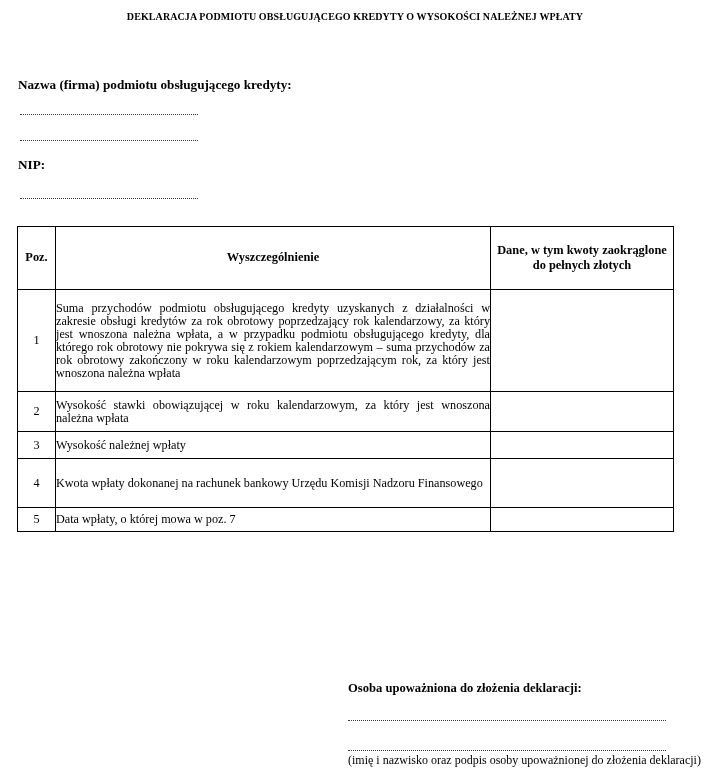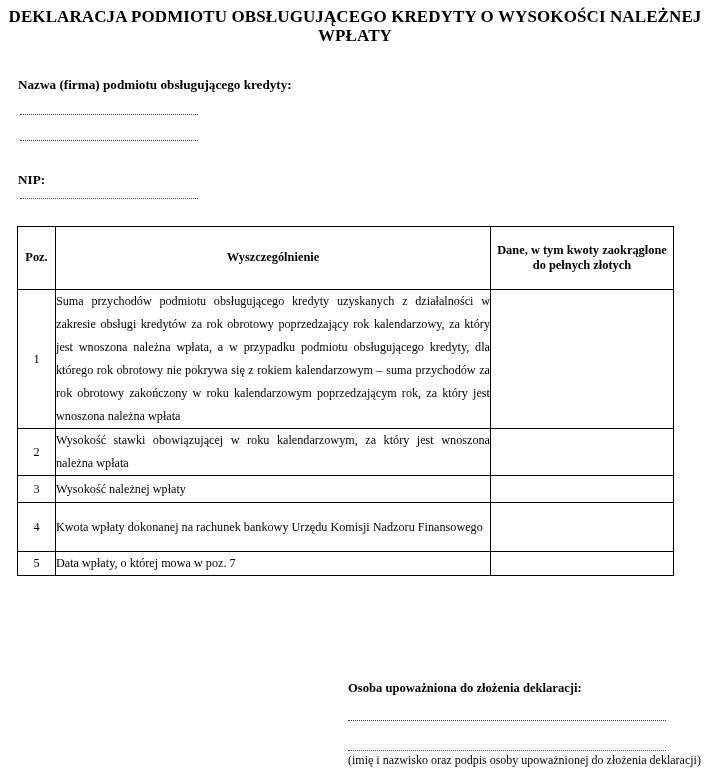--- a/index.html
+++ b/index.html
@@ -17,21 +17,21 @@
   }
 
   
   .doc-title {
     position: absolute;
     left: 0;
     top: 8px;
     width: 710px;
     text-align: center;
     font-weight: bold;
-    font-size: 17px;
+    font-size: 10px;
     line-height: 18.5px;
     letter-spacing: 0.1px;
   }
   .doc-title .tline { display: block; }
 
   
   .field-label {
     position: absolute;
     font-weight: bold;
     font-size: 13.2px;
@@ -42,39 +42,39 @@
   .dotline {
     position: absolute;
     height: 14px;
     border-bottom: 1.6px dotted #3a3a3a;
     overflow: hidden;
   }
 
   #label-nazwa { left: 18px; top: 77px; }
   #dots-nazwa-1 { left: 20px; top: 100px; width: 178px; }
   #dots-nazwa-2 { left: 20px; top: 126px; width: 178px; }
-  #label-nip { left: 18px; top: 172px; }
+  #label-nip { left: 18px; top: 157px; }
   #dots-nip { left: 20px; top: 184px; width: 178px; }
 
   
   .form-table {
     position: absolute;
     left: 17px;
     top: 226px;
     width: 656px;
     border-collapse: collapse;
     table-layout: fixed;
   }
   .form-table th,
   .form-table td {
     border: 1.5px solid #000000;
     padding: 0;
     vertical-align: middle;
     font-size: 12.2px;
-    line-height: 23px;
+    line-height: 13px;
   }
   .col-poz  { width: 38px; }
   .col-desc { width: 435px; }
   .col-data { width: 183px; }
 
   .form-table thead th {
     font-weight: bold;
     text-align: center;
     font-size: 12.4px;
     line-height: 15.5px;

